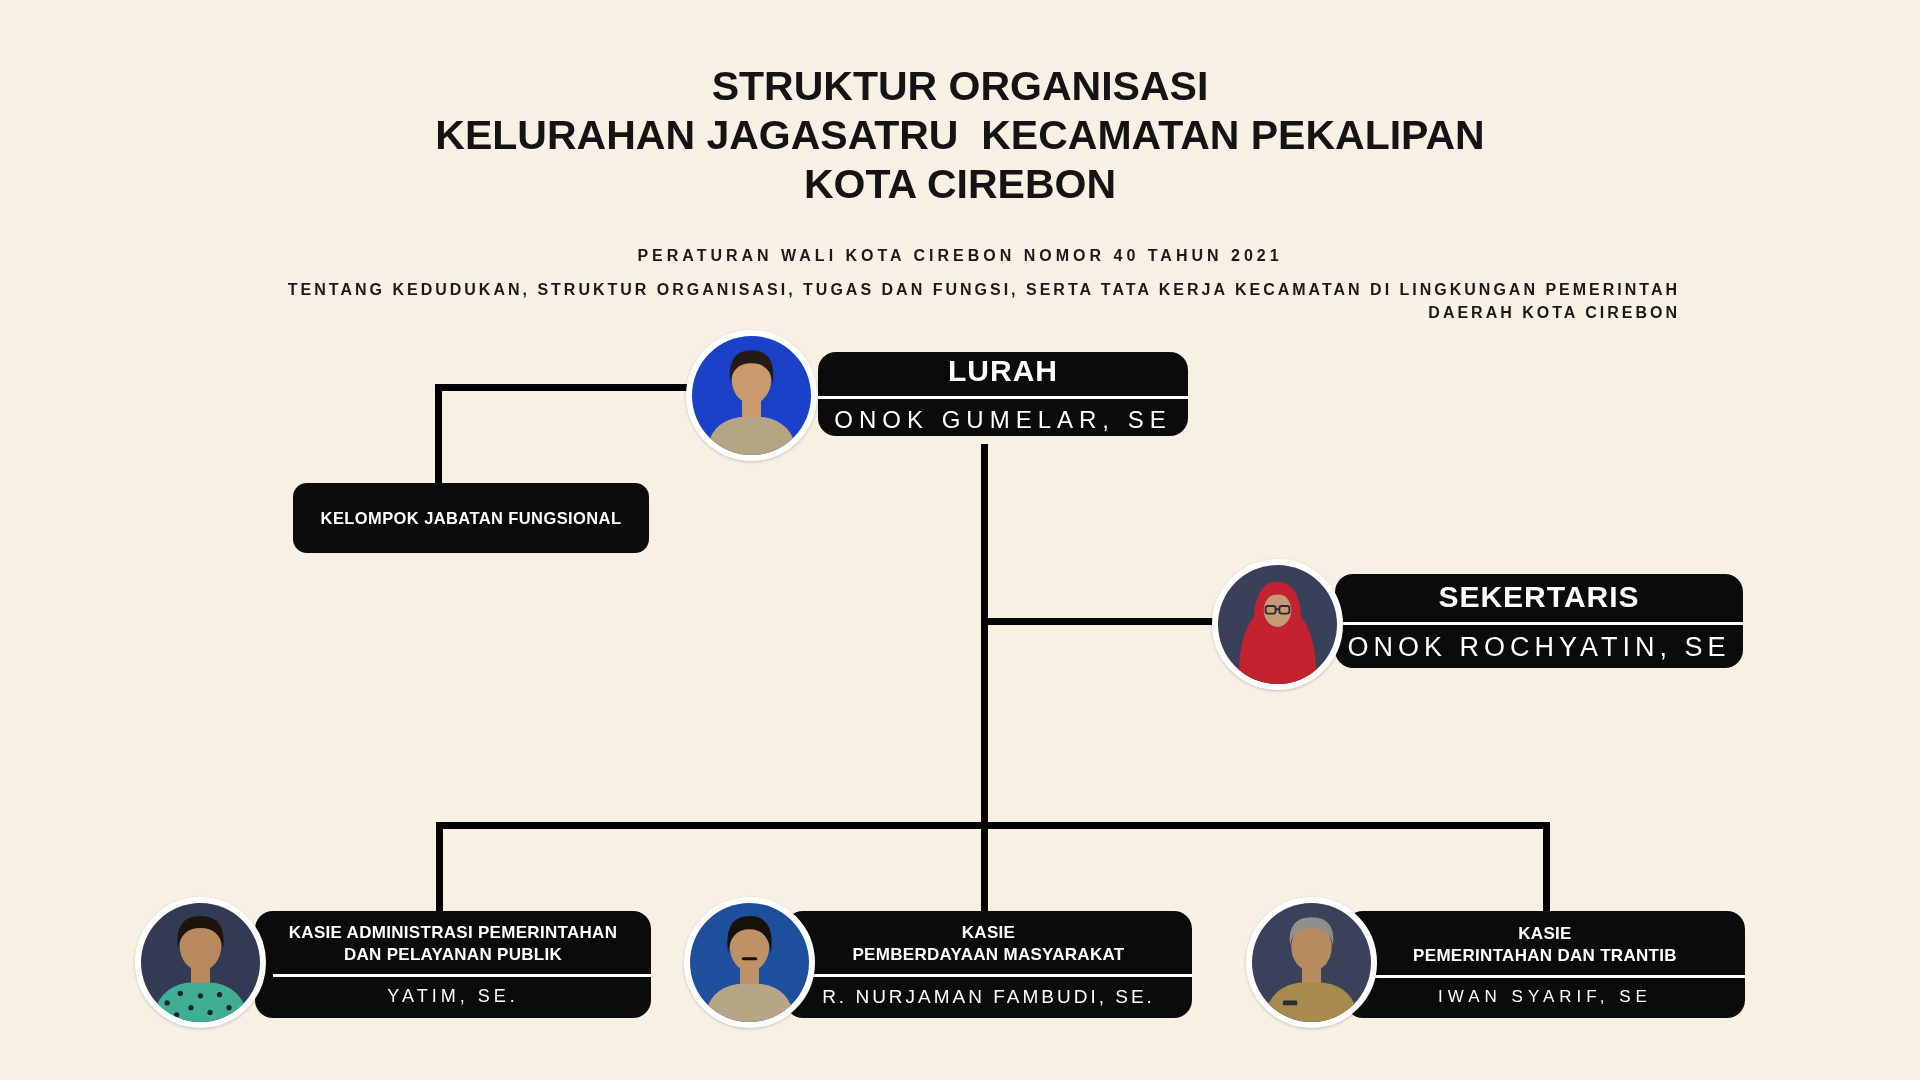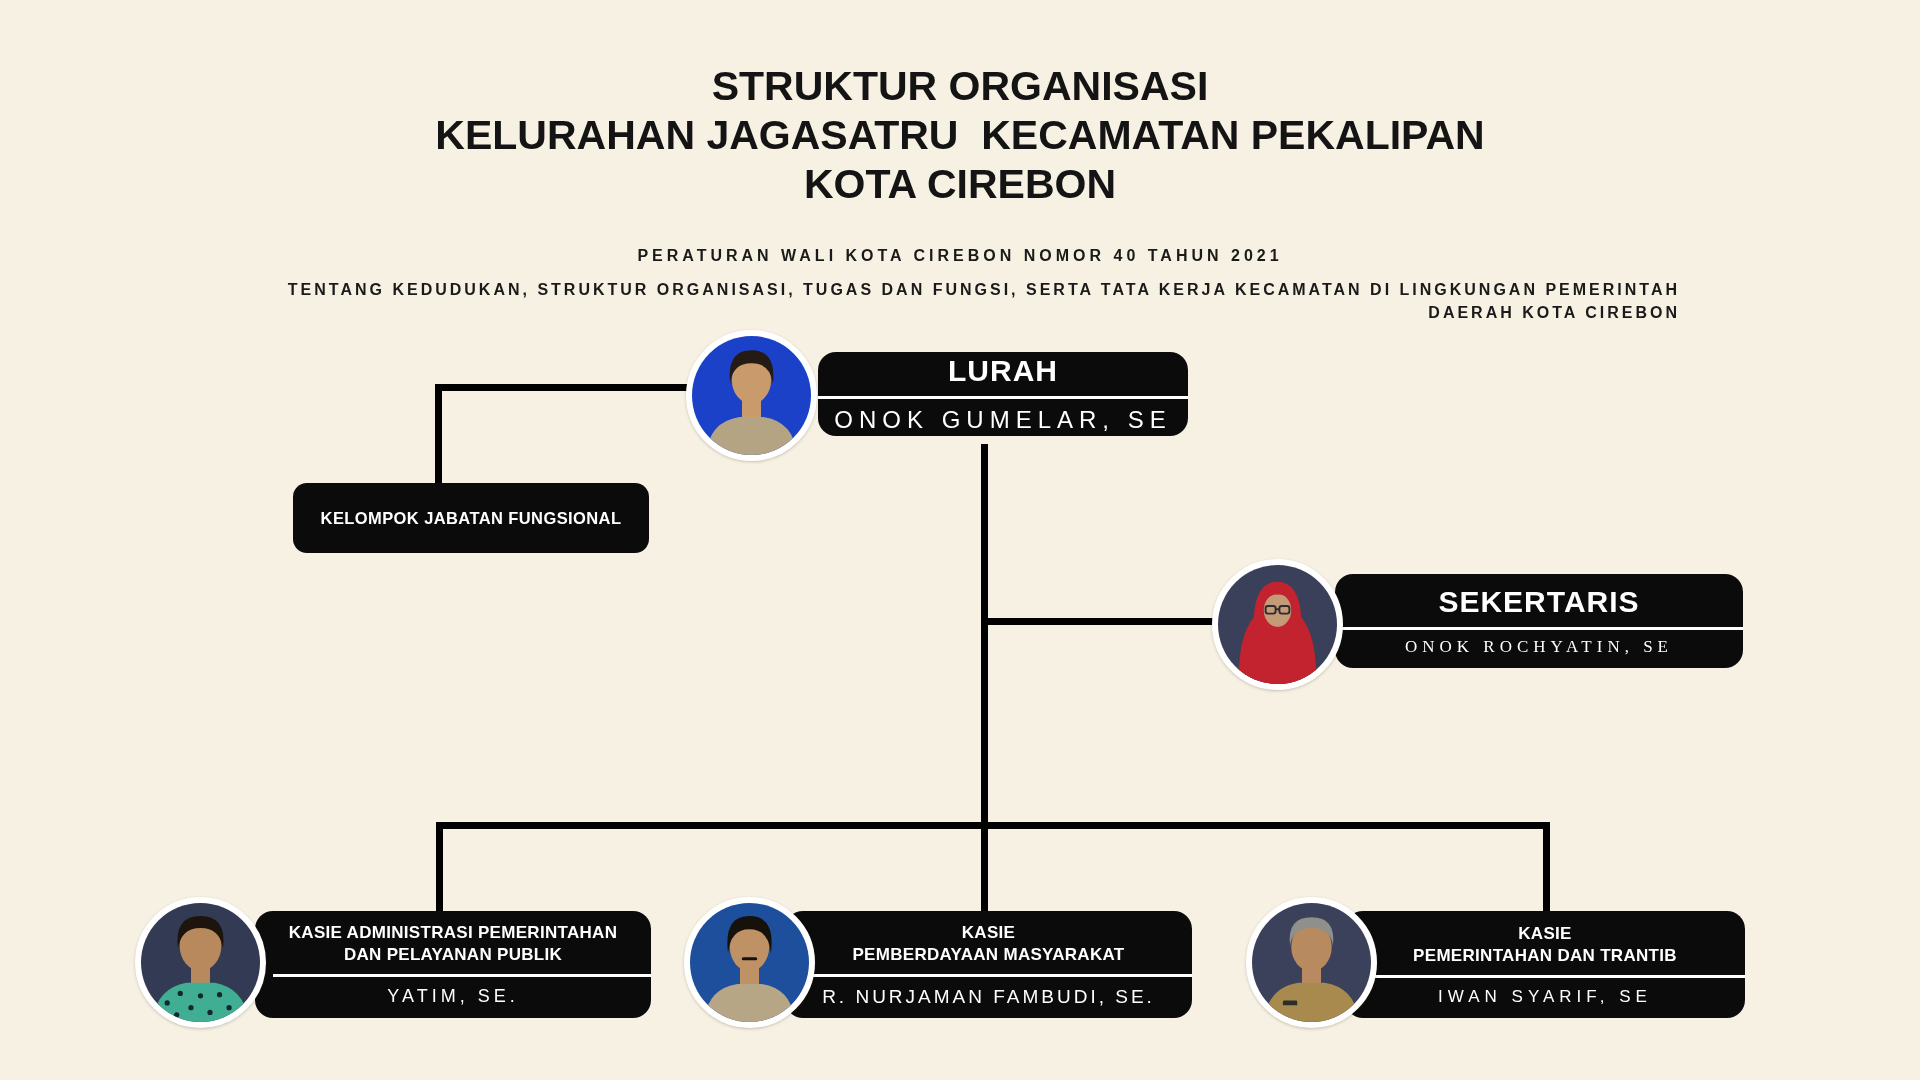--- a/index.html
+++ b/index.html
@@ -109,21 +109,21 @@
   </div>
 
   <div class="kelompok-panel" style="left:293px;top:483px;width:356px;height:70px;">
     <span>KELOMPOK JABATAN FUNGSIONAL</span>
   </div>
 
   <div>
     <div class="panel" style="left:1335px;top:574px;width:408px;height:94px;">
       <div class="panel-title-lg">SEKERTARIS</div>
       <div class="divider"></div>
-      <div class="panel-name-lg" style="font-size:17px;letter-spacing:5px;font-family:Liberation Serif, serif;">ONOK ROCHYATIN, SE</div>
+      <div class="panel-name-lg" style="font-size:27px;letter-spacing:5px;">ONOK ROCHYATIN, SE</div>
     </div>
     <div class="photo" style="left: 1212px; top: 559px; --bg: #3a4059; --skin: #c59a77; --hijab: #c2232f; --shirt: #5f4630;">
       <svg viewBox="0 0 100 100" preserveAspectRatio="xMidYMid slice">
         <rect class="av-bg" width="100" height="100"></rect>
         <path class="av-shirt" d="M12 100 Q18 76 30 74 L70 74 Q82 76 88 100 Z"></path>
         <path class="av-hijab" d="M18 100 Q16 62 30 44 Q32 14 50 14 Q68 14 70 44 Q84 62 82 100 Z"></path>
         <ellipse class="av-skin" cx="50" cy="38" rx="11.5" ry="14"></ellipse>
         <path class="av-hijab" d="M37 32 Q39 17 50 17 Q61 17 63 32 Q56 24 50 25 Q44 24 37 32 Z"></path>
         <g class="av-glasses">
           <rect x="40" y="34.5" width="8.4" height="6.4" rx="2"></rect>

